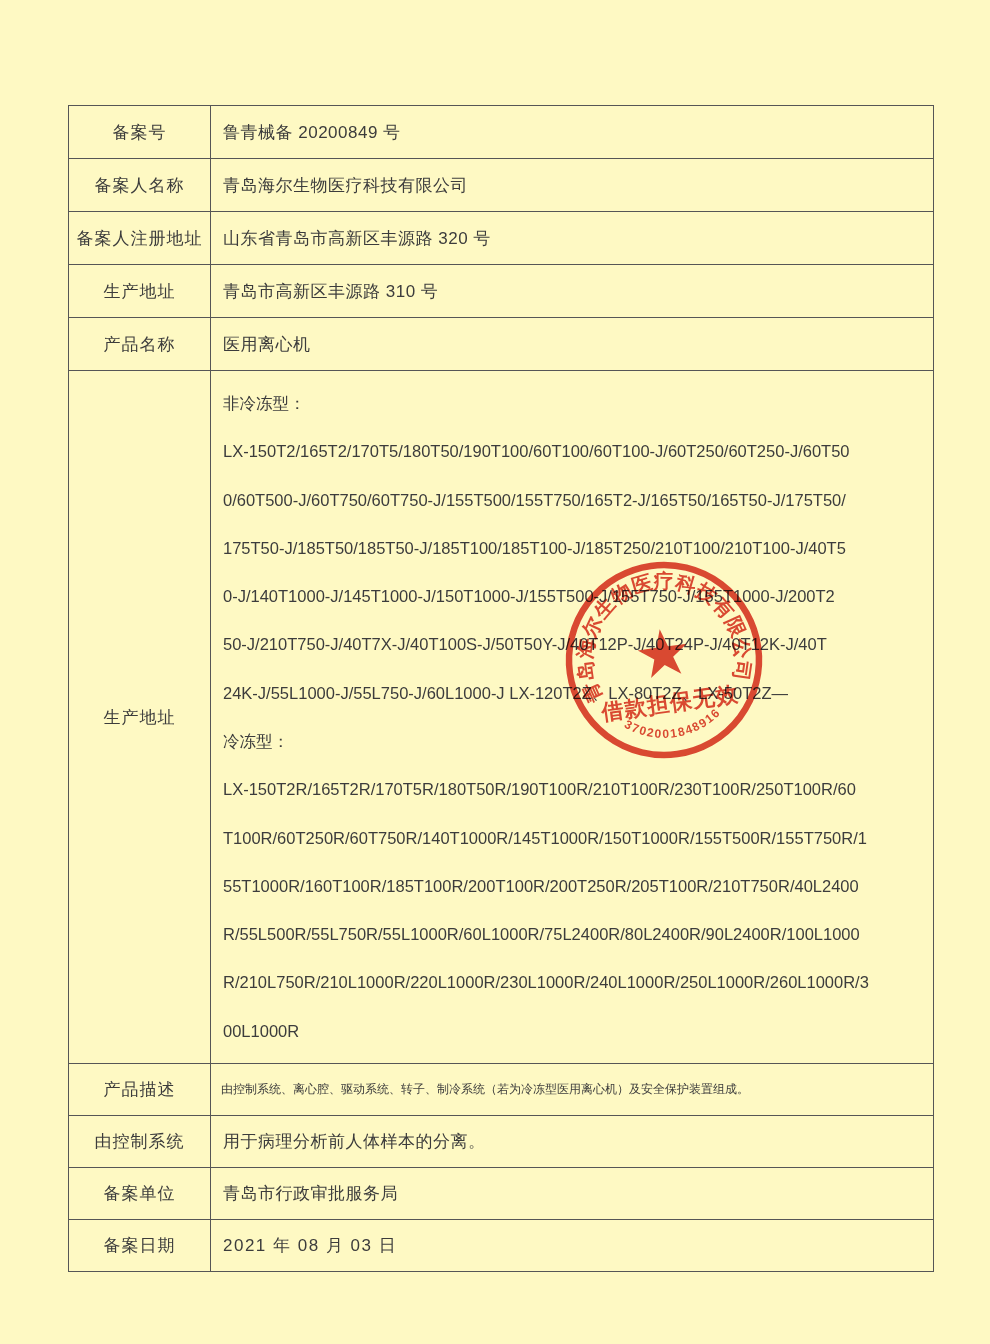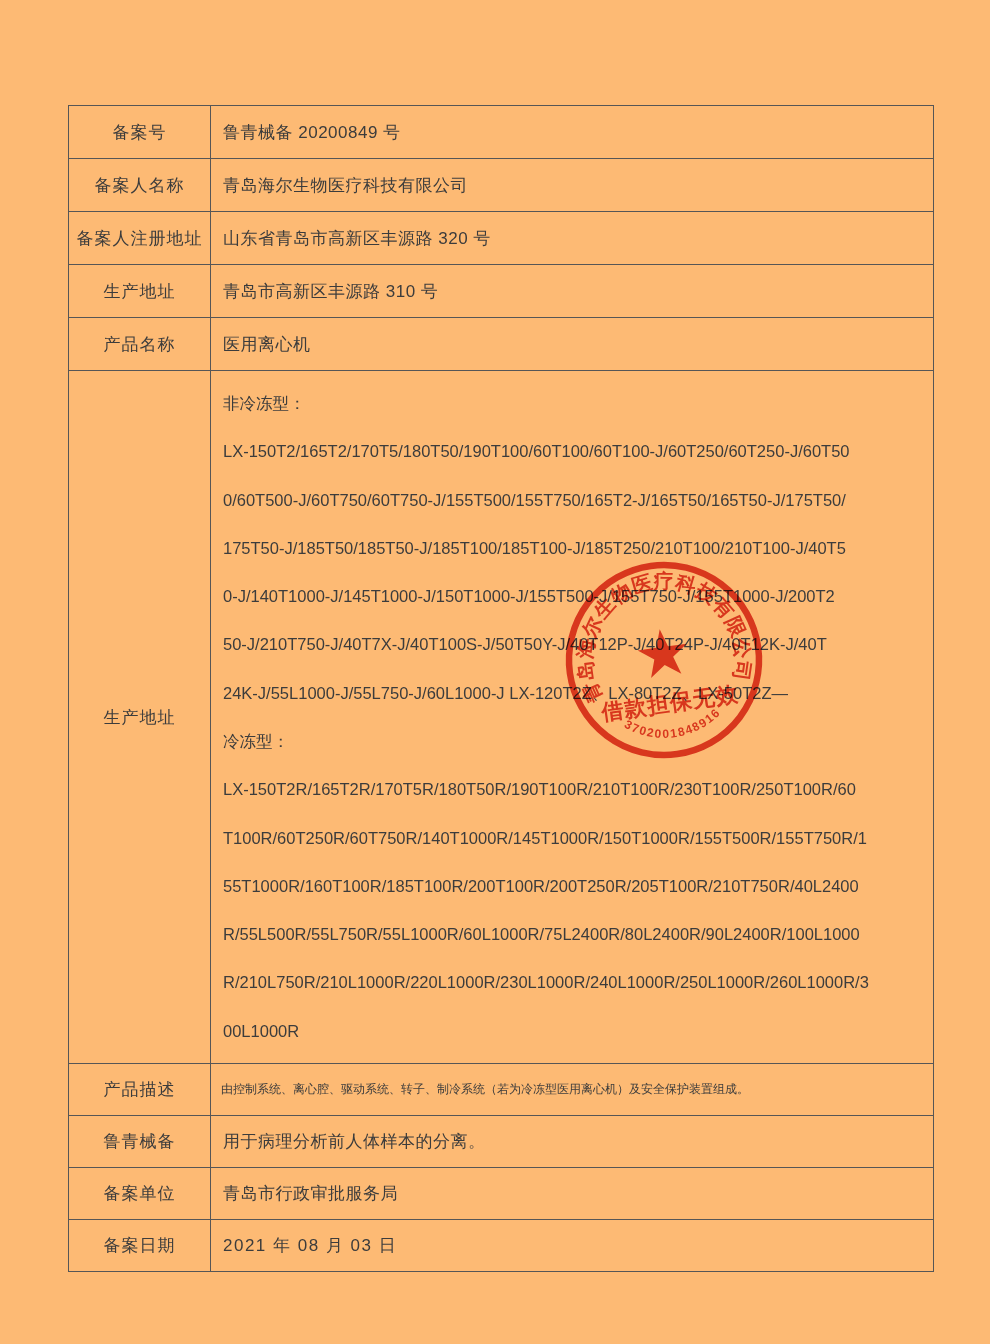--- a/index.html
+++ b/index.html
@@ -5,21 +5,21 @@
   html, body {
     margin: 0;
     padding: 0;
     background: #ffffff;
     font-family: "Liberation Sans", sans-serif;
   }
   .page {
     position: relative;
     width: 990px;
     height: 1344px;
-    background: #fdba74;
+    background: #fef9c3;
     overflow: hidden;
     color: #3c3c3c;
   }
   table.doc-table {
     position: absolute;
     left: 68px;
     top: 105px;
     width: 866px;
     border-collapse: collapse;
     table-layout: fixed;
@@ -143,21 +143,21 @@
 55T1000R/160T100R/185T100R/200T100R/200T250R/205T100R/210T750R/40L2400
 R/55L500R/55L750R/55L1000R/60L1000R/75L2400R/80L2400R/90L2400R/100L1000
 R/210L750R/210L1000R/220L1000R/230L1000R/240L1000R/250L1000R/260L1000R/3
 00L1000R</td>
       </tr>
       <tr class="r-bot">
         <td class="lbl">产品描述</td>
         <td class="val tight">由控制系统、离心腔、驱动系统、转子、制冷系统（若为冷冻型医用离心机）及安全保护装置组成。</td>
       </tr>
       <tr class="r-bot">
-        <td class="lbl">鲁青械备</td>
+        <td class="lbl">由控制系统</td>
         <td class="val">用于病理分析前人体样本的分离。</td>
       </tr>
       <tr class="r-bot">
         <td class="lbl">备案单位</td>
         <td class="val">青岛市行政审批服务局</td>
       </tr>
       <tr class="r-bot">
         <td class="lbl">备案日期</td>
         <td class="val date">2021 年 08 月 03 日</td>
       </tr>

